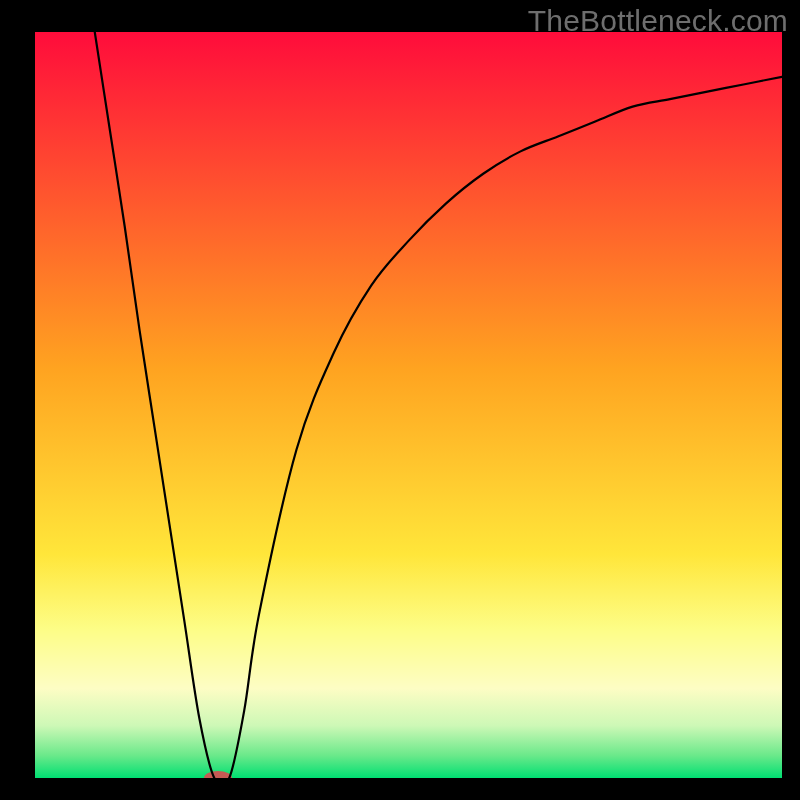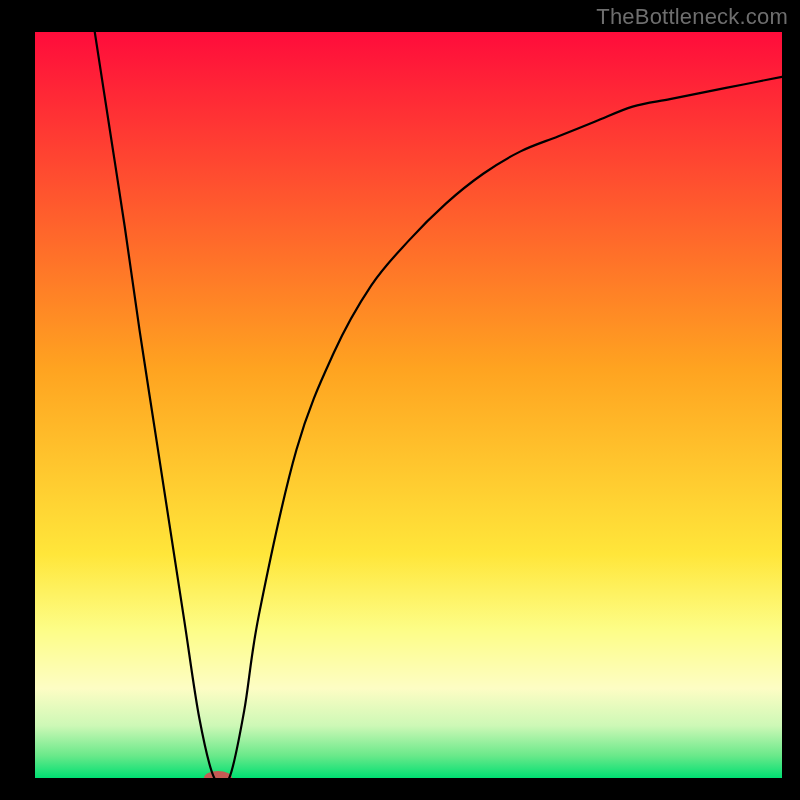--- a/index.html
+++ b/index.html
@@ -16,21 +16,21 @@
     left: 0; top: 0;
     width: 800px;
     height: 800px;
     background: #000;
   }
   .watermark {
     position: absolute;
     top: 4px;
     right: 12px;
     color: #6e6e6e;
-    font-size: 22px;
+    font-size: 30px;
     letter-spacing: 0.2px;
     font-weight: 400;
     user-select: none;
   }
   svg {
     position: absolute;
     left: 0; top: 0;
   }
 </style>
 </head>

